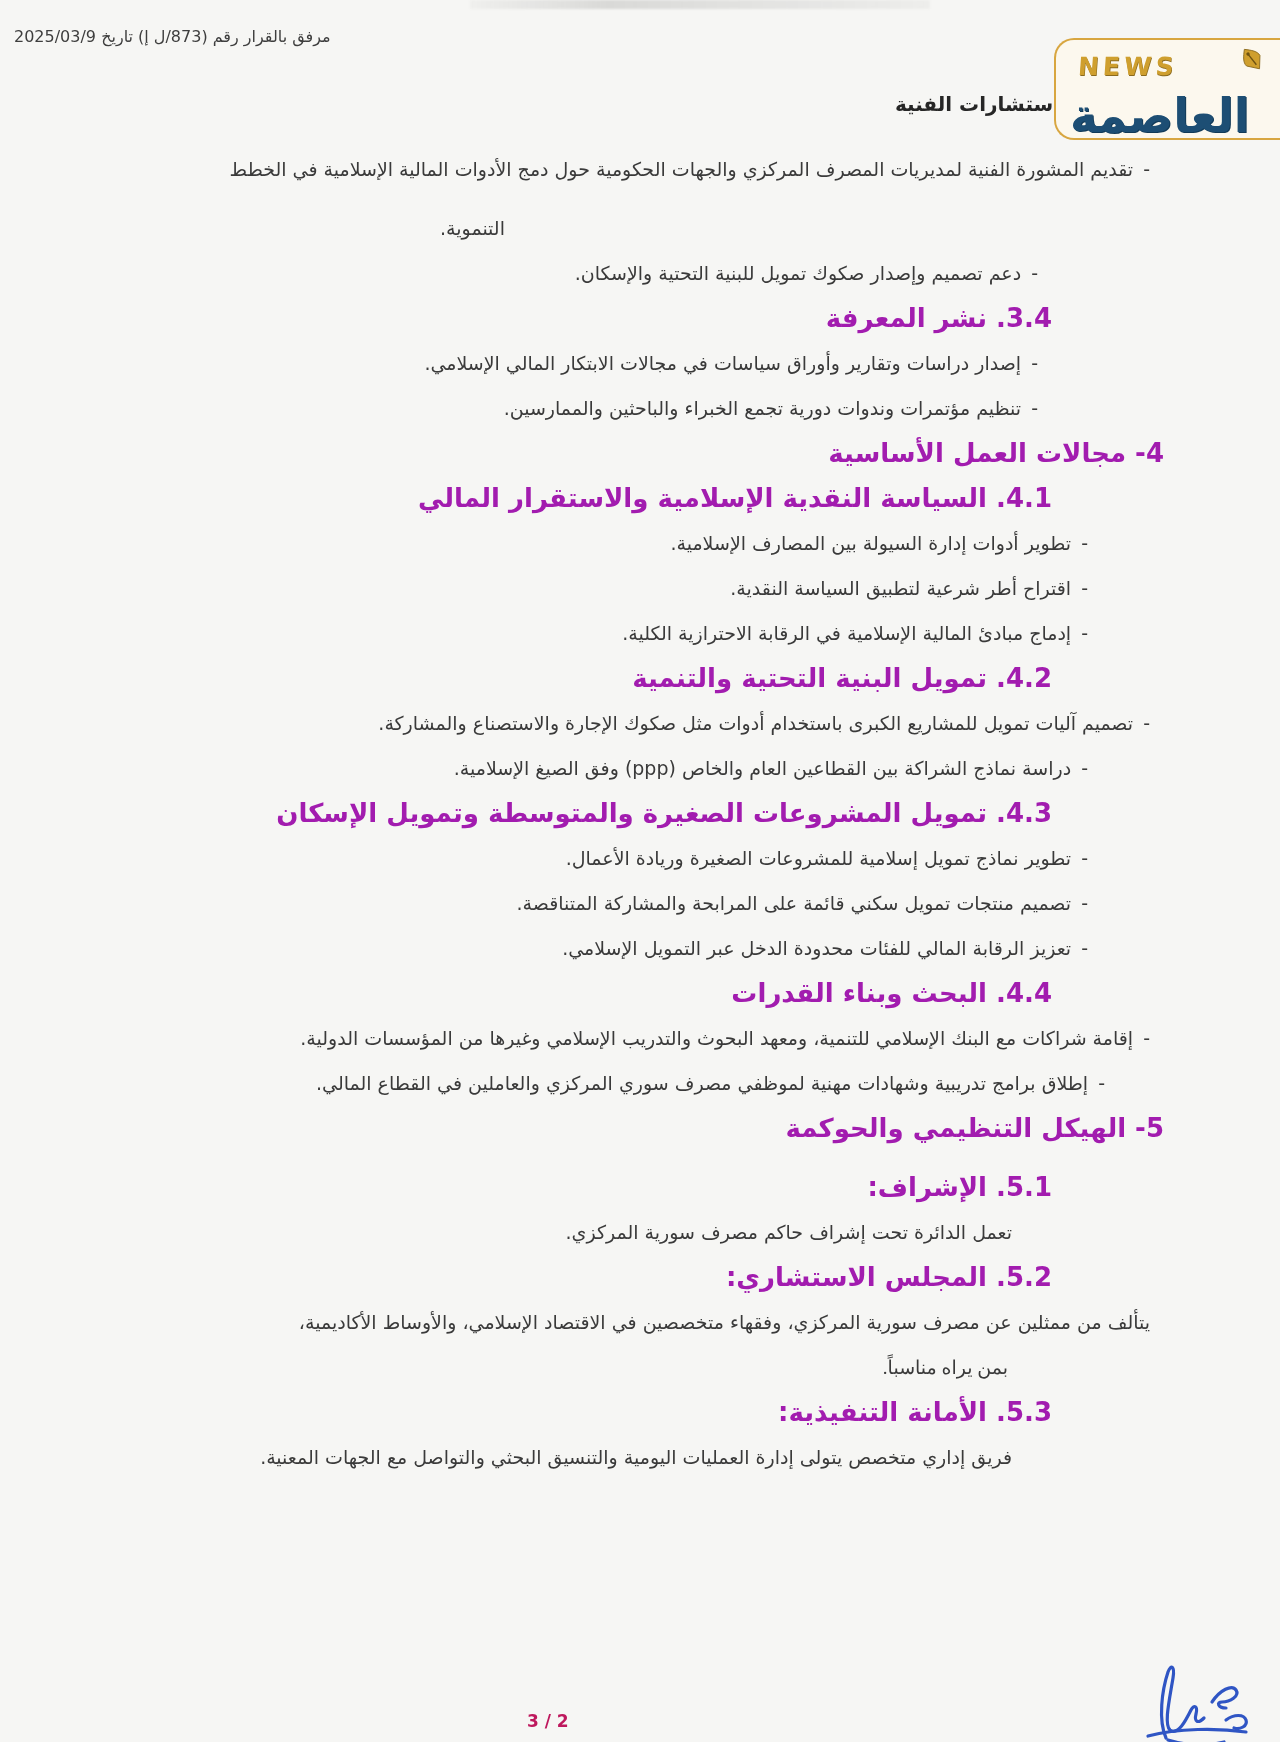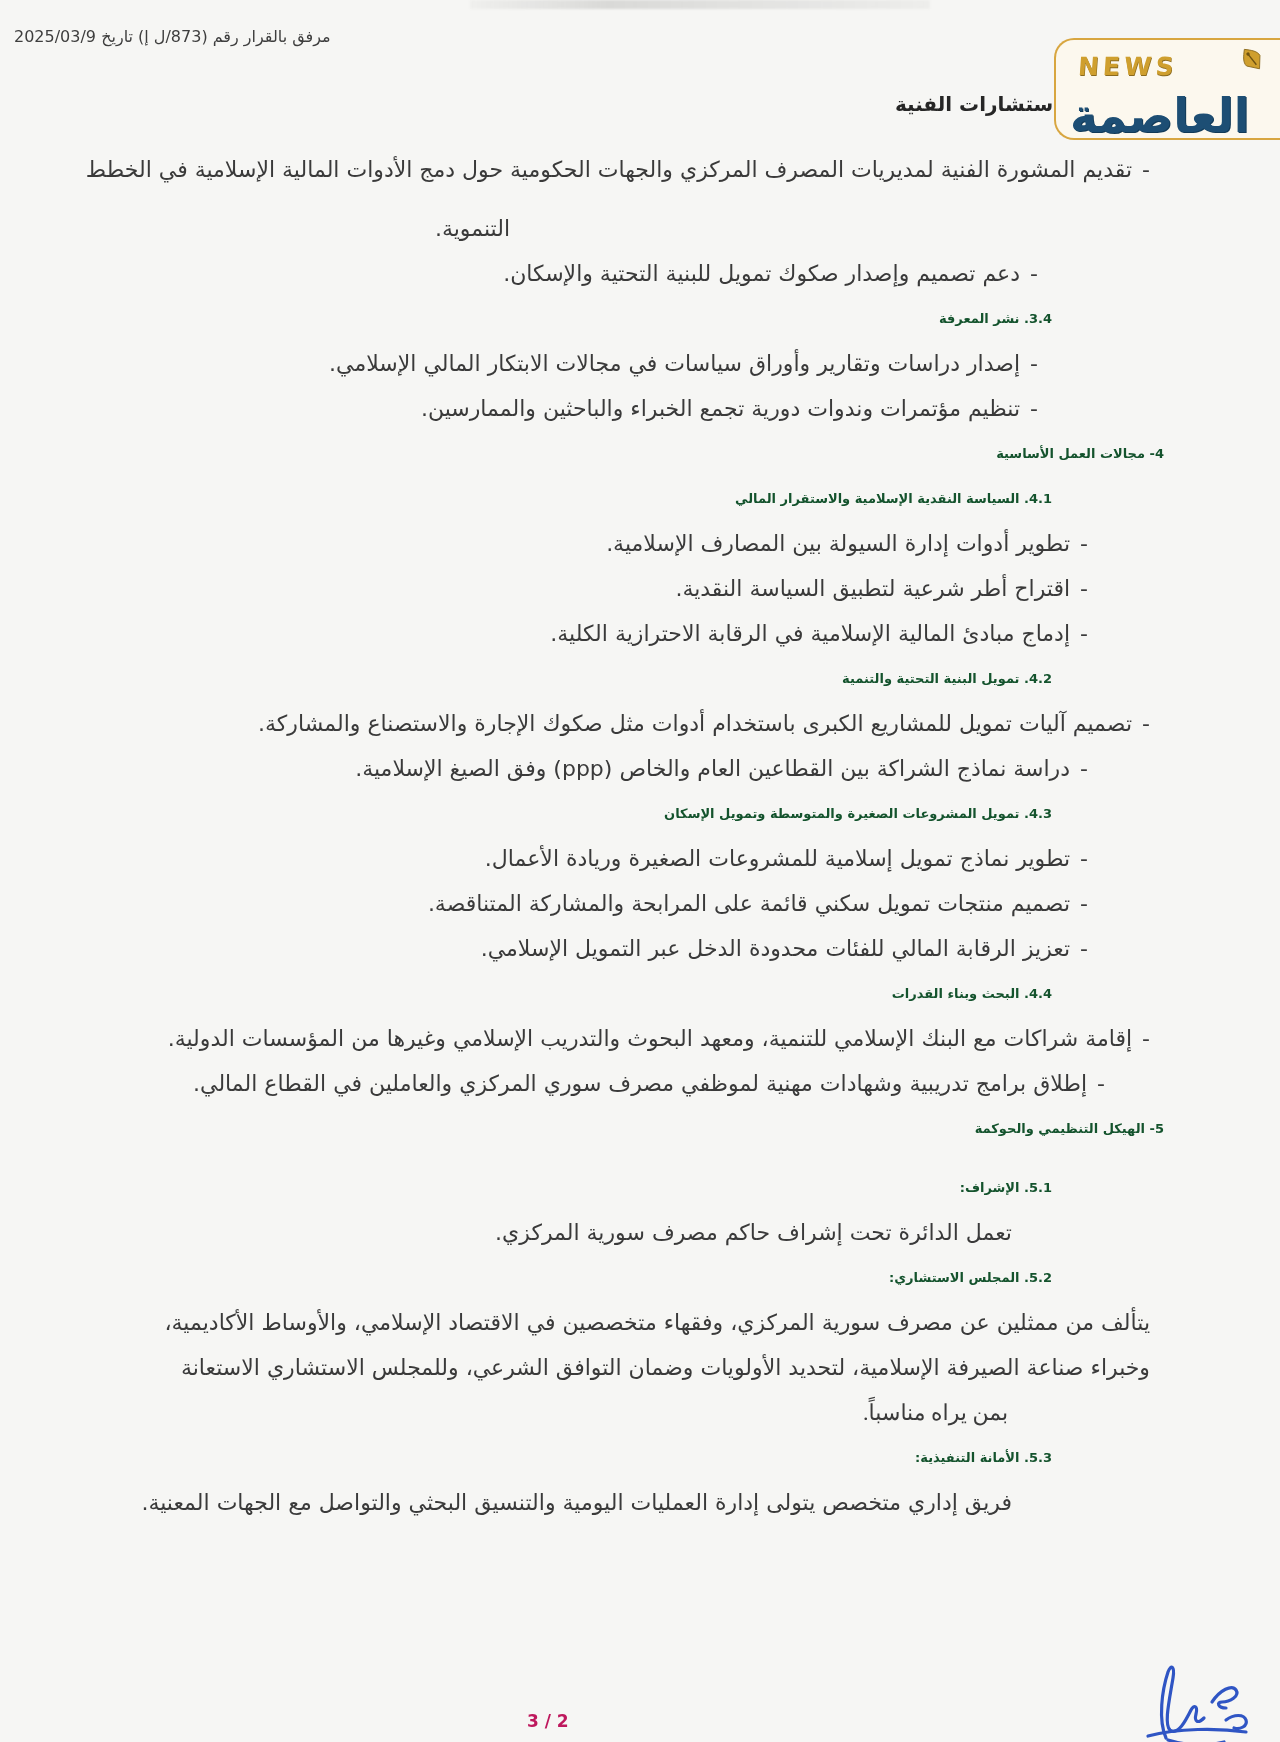--- a/index.html
+++ b/index.html
@@ -40,23 +40,23 @@
   }
   .logo-nib{position:absolute;right:8px;top:4px;transform:rotate(-38deg);}
   
   .doc-title{
     position:absolute;top:92px;right:205px;z-index:1;
     font-weight:bold;font-size:20px;color:#262626;white-space:nowrap;
   }
   .doc-body{position:absolute;top:147px;left:0;right:0;z-index:1;}
   .line{
     line-height:45px;height:45px;text-align:right;white-space:nowrap;
-    font-size:22px;color:#3a3a3a;overflow:visible;
+    font-size:19px;color:#3a3a3a;overflow:visible;
   }
-  .bold{font-weight:bold;color:#14532d;font-size:13px;}
+  .bold{font-weight:bold;color:#a21caf;font-size:26px;}
   .dash::before{content:"-";margin-left:10px;color:#3a3a3a;}
   .gap{margin-top:14px;}
   .i130{padding-right:130px;} .i175{padding-right:175px;}
   .i182{padding-right:116px;} .i192{padding-right:192px;padding-left:28px;}
   .i228{padding-right:228px;} .i242{padding-right:242px;}
   .i268{padding-right:268px;} .i272{padding-right:272px;font-family:Liberation Serif, serif;}
   .i335{padding-right:335px;text-align:center;}
   .page-number{
     position:absolute;top:1711px;left:527px;
     direction:ltr;font-size:17px;font-weight:600;color:#be185d;
@@ -104,21 +104,20 @@
     <div class="line dash i192">تصميم منتجات تمويل سكني قائمة على المرابحة والمشاركة المتناقصة.</div>
     <div class="line dash i192">تعزيز الرقابة المالي للفئات محدودة الدخل عبر التمويل الإسلامي.</div>
     <div class="line bold i228">4.4. البحث وبناء القدرات</div>
     <div class="line dash i130">إقامة شراكات مع البنك الإسلامي للتنمية، ومعهد البحوث والتدريب الإسلامي وغيرها من المؤسسات الدولية.</div>
     <div class="line dash i175">إطلاق برامج تدريبية وشهادات مهنية لموظفي مصرف سوري المركزي والعاملين في القطاع المالي.</div>
     <div class="line bold i182">5- الهيكل التنظيمي والحوكمة</div>
     <div class="line bold i228 gap">5.1. الإشراف:</div>
     <div class="line i268">تعمل الدائرة تحت إشراف حاكم مصرف سورية المركزي.</div>
     <div class="line bold i228">5.2. المجلس الاستشاري:</div>
     <div class="line i130">يتألف من ممثلين عن مصرف سورية المركزي، وفقهاء متخصصين في الاقتصاد الإسلامي، والأوساط الأكاديمية،</div>
-    <div class="line i130">وخبراء صناعة الصيرفة الإسلامية، لتحديد الأولويات وضمان التوافق الشرعي، وللمجلس الاستشاري الاستعانة</div>
     <div class="line i272">بمن يراه مناسباً.</div>
     <div class="line bold i228">5.3. الأمانة التنفيذية:</div>
     <div class="line i268">فريق إداري متخصص يتولى إدارة العمليات اليومية والتنسيق البحثي والتواصل مع الجهات المعنية.</div>
   </div>
 
 <div class="page-number">3 / 2</div>
 
 <div class="signature">
   <svg width="140" height="95" viewBox="0 0 140 95">
     <g fill="none" stroke="#2f55c4" stroke-width="3.2" stroke-linecap="round">

